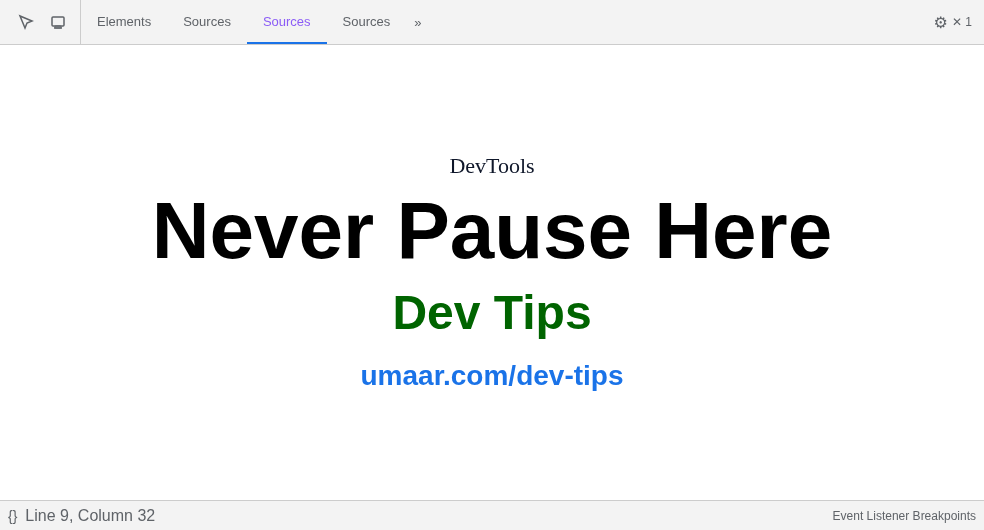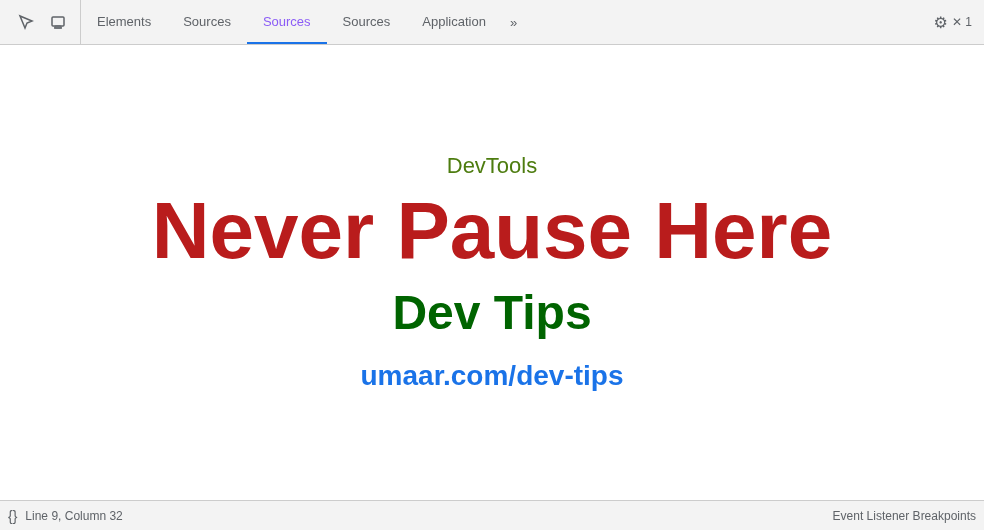--- a/index.html
+++ b/index.html
@@ -99,29 +99,30 @@
       display: flex;
       flex-direction: column;
       align-items: center;
       justify-content: center;
       height: calc(530px - 45px - 30px);
       background: #fff;
     }
 
     .subtitle {
       font-size: 22px;
-      color: #4d7c0f;
+      color: #0f172a;
       font-weight: 500;
       margin-bottom: 8px;
+      font-family: Liberation Serif, serif;
     }
 
     .main-title {
       font-size: 80px;
       font-weight: 900;
-      color: #b91c1c;
+      color: #000000;
       line-height: 1.1;
       margin-bottom: 10px;
     }
 
     .section-title {
       font-size: 48px;
       font-weight: 700;
       color: #006400;
       margin-bottom: 20px;
     }
@@ -166,21 +167,21 @@
       color: #5f6368;
       padding-left: 27px;
     }
 
     .curly-icon {
       font-size: 14px;
       color: #5f6368;
     }
 
     .line-col {
-      font-size: 12px;
+      font-size: 16px;
       color: #5f6368;
     }
 
     .breakpoints-text {
       font-size: 12px;
       color: #5f6368;
     }
   </style>
 </head>
 <body>
@@ -207,23 +208,20 @@
     </div>
     <div class="tab">
       <span>Sources</span>
     </div>
     <div class="tab active">
       <span>Sources</span>
     </div>
     <div class="tab">
       <span>Sources</span>
     </div>
-    <div class="tab">
-      <span>Application</span>
-    </div>
     <div class="tab-more">
       <span>»</span>
     </div>
   </div>
 
   <div class="toolbar-right">
     <span style="cursor:pointer; font-size:16px;">⚙</span>
     <span style="font-size:12px;">✕ 1</span>
   </div>
 </div>

